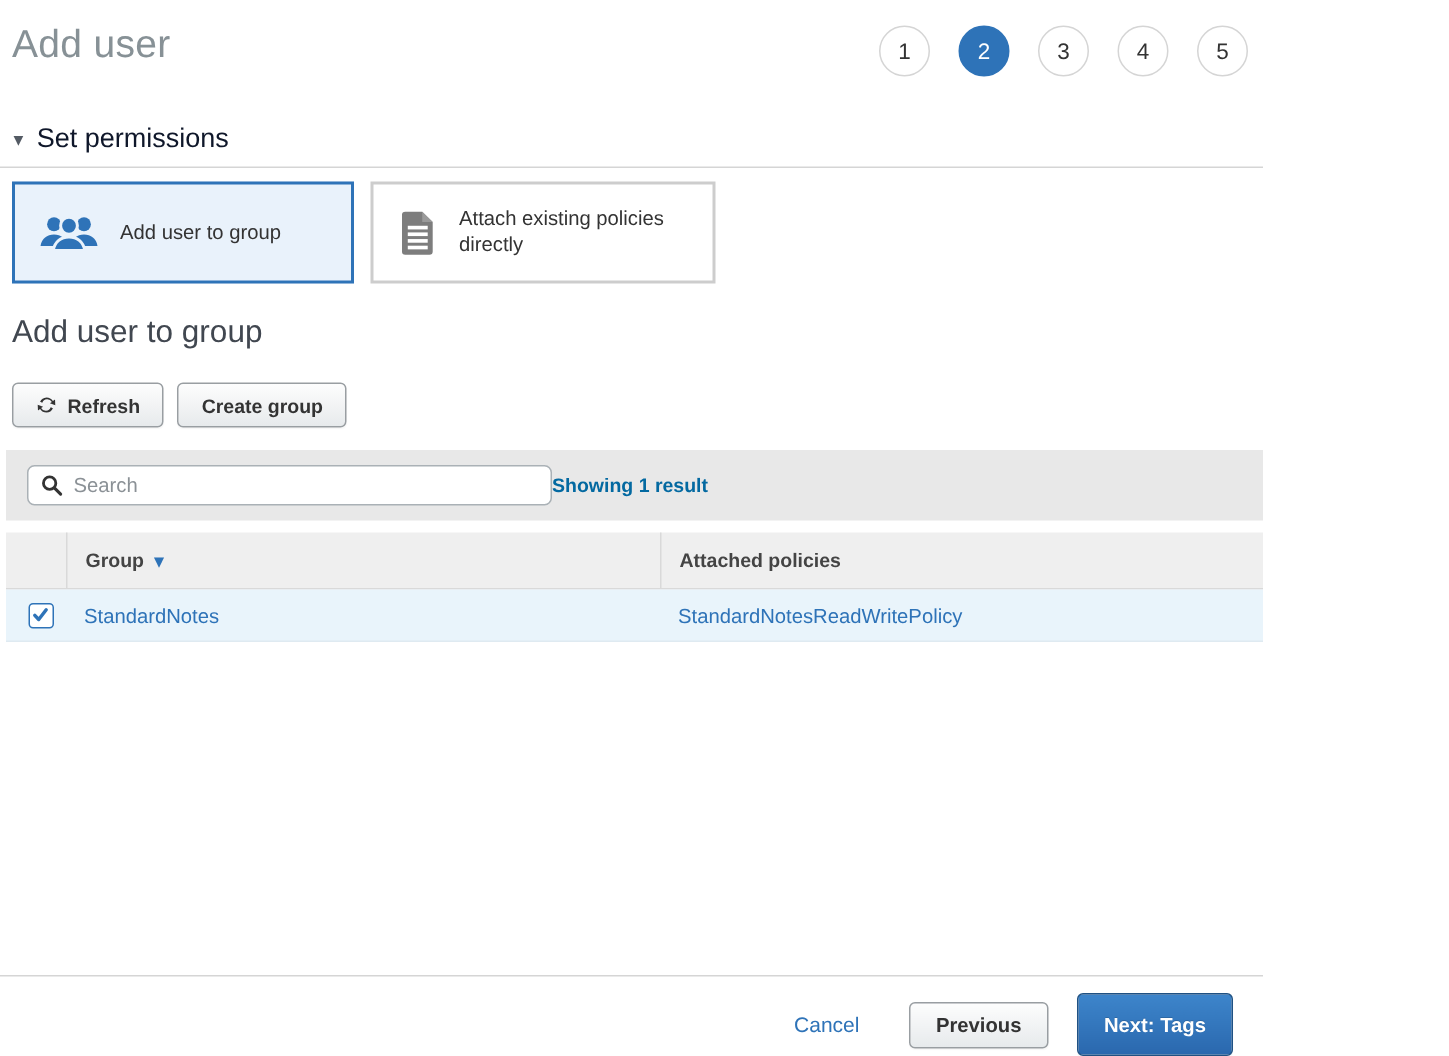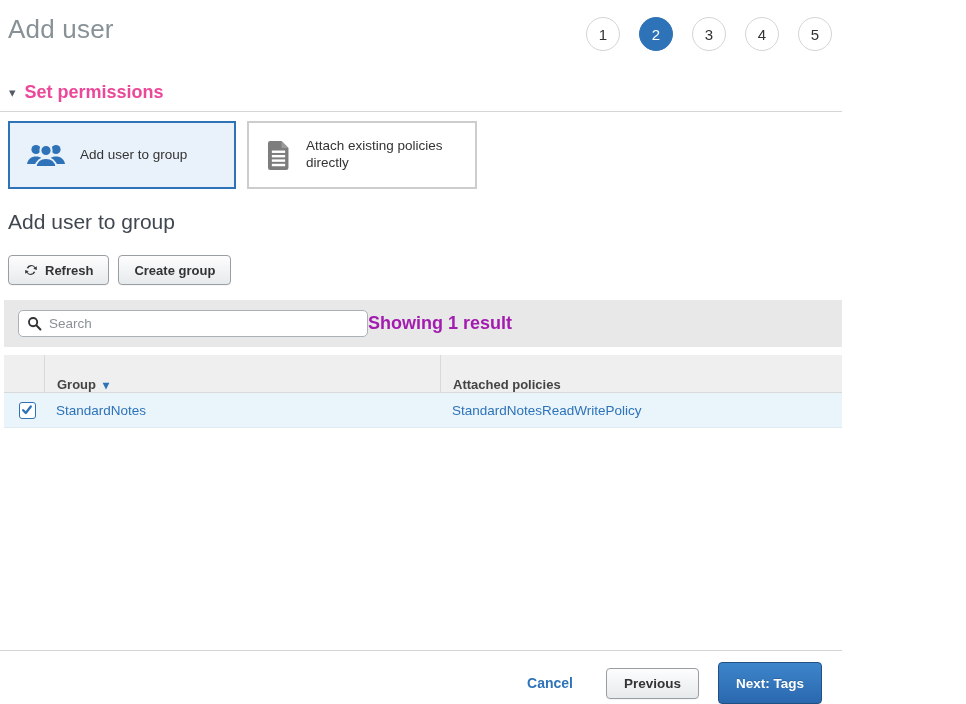--- a/index.html
+++ b/index.html
@@ -20,21 +20,21 @@
     width: 34px; height: 34px; border-radius: 50%;
     border: 1px solid #d5d5d5; background: #fff; color: #333;
     display: flex; align-items: center; justify-content: center;
     font-size: 15px; cursor: default;
   }
   .step.active { background: #2e73b8; border-color: #2e73b8; color: #fff; }
 
   
   .section-head { display: flex; align-items: center; gap: 9px; margin: 31px 0 0 9px; }
   .collapse-arrow { color: #545b64; font-size: 13px; line-height: 1; }
-  .section-title { font-size: 18px; color: #ec4899; font-weight: bold; }
+  .section-title { font-size: 18px; color: #0f172a; }
   .rule { border: none; border-top: 1px solid #d5d5d5; margin-top: 8px; }
 
   
   .cards { display: flex; gap: 11px; margin: 9px 0 0 8px; }
   .card {
     width: 228px; height: 68px; border: 2px solid #cdcdcd; background: #fff;
     display: flex; align-items: center; padding: 0 10px 0 16px; gap: 14px; cursor: pointer;
   }
   .card.selected { border-color: #2e73b8; background: #e9f2fb; }
   .card-label { font-size: 13.5px; color: #333; line-height: 1.25; }
@@ -71,50 +71,50 @@
     padding: 0 10px 0 14px;
   }
   .search-wrap { position: relative; width: 350px; }
   .search-wrap svg { position: absolute; left: 9px; top: 6px; }
   .search-input {
     width: 350px; height: 27px; border: 1px solid #aab1b6; border-radius: 5px;
     padding: 0 8px 0 30px; font-family: "Liberation Sans", sans-serif;
     font-size: 13.5px; color: #333; background: #fff; outline: none;
   }
   .search-input::placeholder { color: #8b9196; }
-  .results-count { font-size: 18px; font-weight: bold; color: #a21caf; padding-right: 2px; }
+  .results-count { font-size: 13px; font-weight: bold; color: #0369a1; padding-right: 2px; }
 
   
   .table { margin: 8px 0 0 4px; width: calc(100% - 4px); }
   .thead {
     display: grid; grid-template-columns: 40px 396px 1fr; height: 38px;
     background: #efefef; align-items: stretch;
     border-bottom: 1px solid #d9d9d9;
   }
   .th {
-    display: flex; align-items: flex-end; font-size: 13px; font-weight: bold; color: #444;
+    display: flex; align-items: center; font-size: 13px; font-weight: bold; color: #444;
     border-left: 1px solid #d9d9d9; padding-left: 12px; cursor: pointer;
   }
   .th:first-child { border-left: none; }
   .th .sort-arrow { color: #2e73b8; font-size: 12px; margin-left: 7px; }
   .trow {
     display: grid; grid-template-columns: 40px 396px 1fr; height: 35px;
     background: #e9f4fb; align-items: center; border-bottom: 1px solid #dfeaf1; cursor: pointer;
   }
   .td { font-size: 13.5px; padding-left: 12px; }
   .td-check { display: flex; align-items: center; justify-content: center; padding-left: 6px; }
   .checkbox {
     width: 17px; height: 17px; background: #fff; border: 1px solid #2e73b8; border-radius: 3px;
     display: flex; align-items: center; justify-content: center; cursor: pointer;
   }
 
   
   .footer { margin-top: auto; border-top: 1px solid #d5d5d5; padding: 11px 20px 0 0;
     display: flex; align-items: center; justify-content: flex-end; }
-  .cancel-link { font-size: 14px; font-weight: bold; margin-right: 33px; }
+  .cancel-link { font-size: 14px; font-weight: normal; margin-right: 33px; }
   .btn-previous { margin-right: 19px; height: 31px; font-size: 13.5px; padding: 6px 17px; text-align: right; }
   .btn-next { height: 31px; font-size: 13.5px; padding: 20px 17px; }
 </style>
 </head>
 <body>
 
 <div class="page">
 
   <div class="header">
     <div class="page-title">Add user</div>

